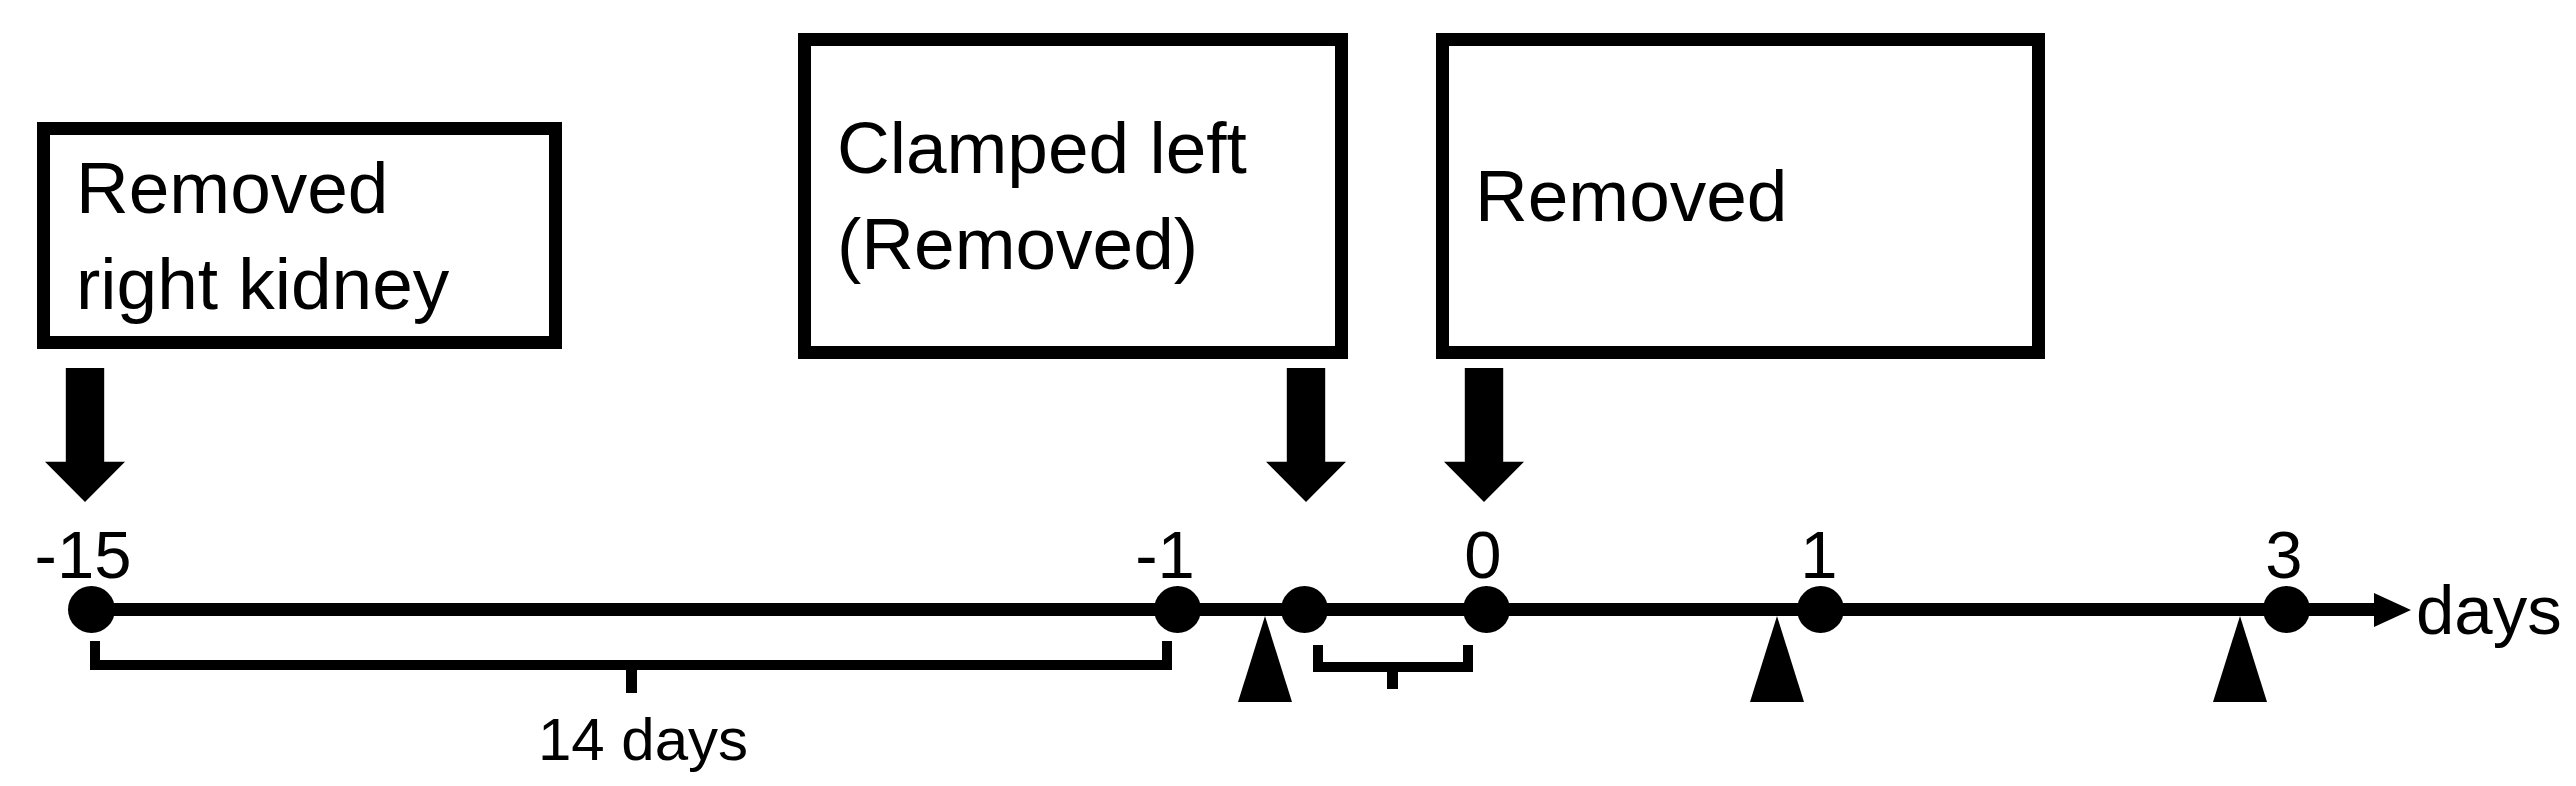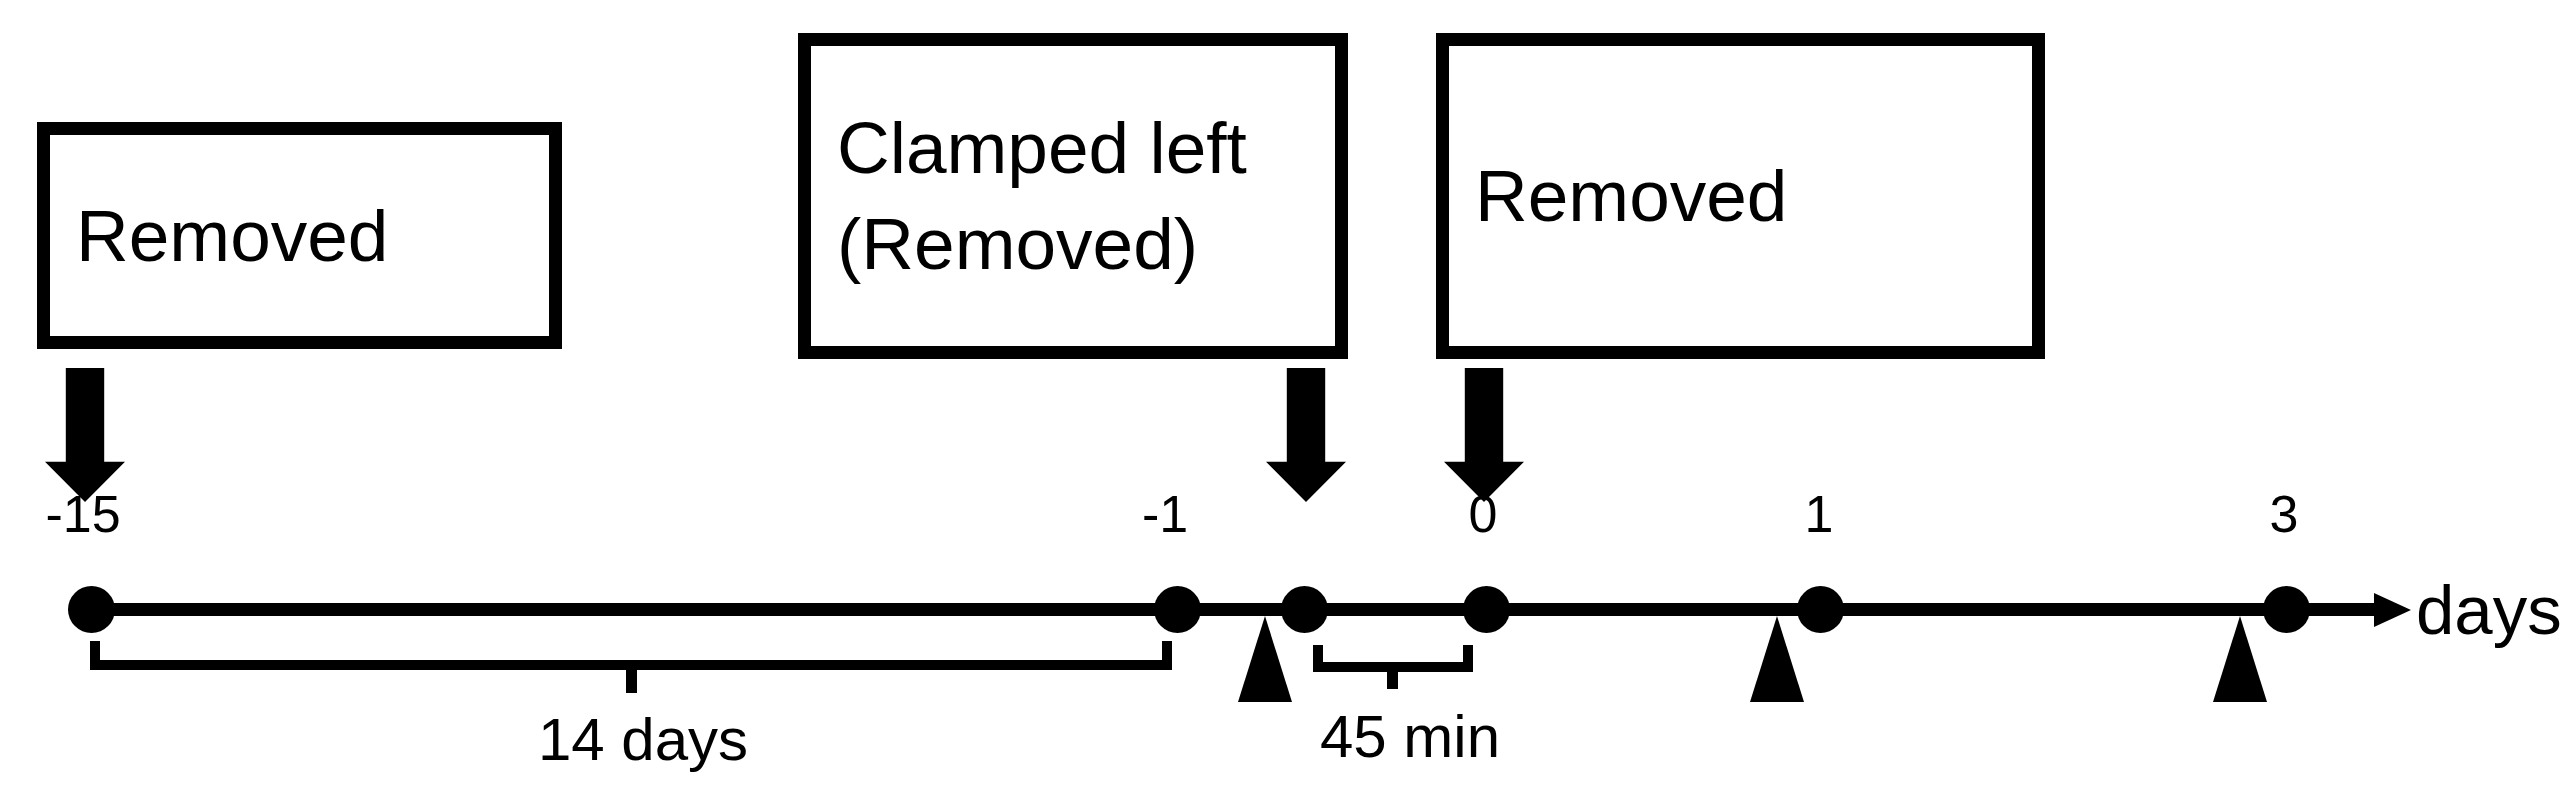--- a/index.html
+++ b/index.html
@@ -65,23 +65,23 @@
   .timeline-dot {
     position: absolute;
     width: 47px;
     height: 47px;
     top: 586px;
     border-radius: 50%;
     background: #000000;
   }
   .tick-label {
     position: absolute;
-    top: 478px;
+    top: 518px;
     width: 130px;
-    font-size: 52px;
+    font-size: 67px;
     line-height: 73px;
     text-align: center;
     white-space: nowrap;
   }
   .axis-caption {
     position: absolute;
     left: 2416px;
     top: 572px;
     font-size: 69px;
     line-height: 78px;
@@ -120,20 +120,21 @@
     white-space: nowrap;
   }
 </style>
 </head>
 <body>
 
 <div id="canvas">
 
   <div class="event-box" style="left:37px; top:122px; width:525px; height:227px;">
     <div class="line">Removed</div>
+    <div class="line">right kidney</div>
   </div>
 
   <div class="event-box" style="left:798px; top:33px; width:550px; height:326px;">
     <div class="line">Clamped left</div>
     <div class="line">(Removed)</div>
   </div>
 
   <div class="event-box" style="left:1436px; top:33px; width:609px; height:326px;">
     <div class="line">Removed</div>
   </div>
@@ -162,16 +163,15 @@
   <div class="sample-marker" style="left:1238px;"></div>
   <div class="sample-marker" style="left:1750px;"></div>
   <div class="sample-marker" style="left:2213px;"></div>
 
   <div class="bracket" style="left:90px; top:641px; width:1082px; height:29px;"></div>
   <div class="bracket-tick" style="left:626px; top:668px; height:25px;"></div>
   <div class="interval-label" style="left:472px; top:703px;">14 days</div>
 
   <div class="bracket" style="left:1313px; top:645px; width:160px; height:27px;"></div>
   <div class="bracket-tick" style="left:1387px; top:669px; height:19.5px;"></div>
-  <div class="interval-label" style="left:1239px; top:700px;">45 min</div>
 
 </div>
 
 
 </body></html>

